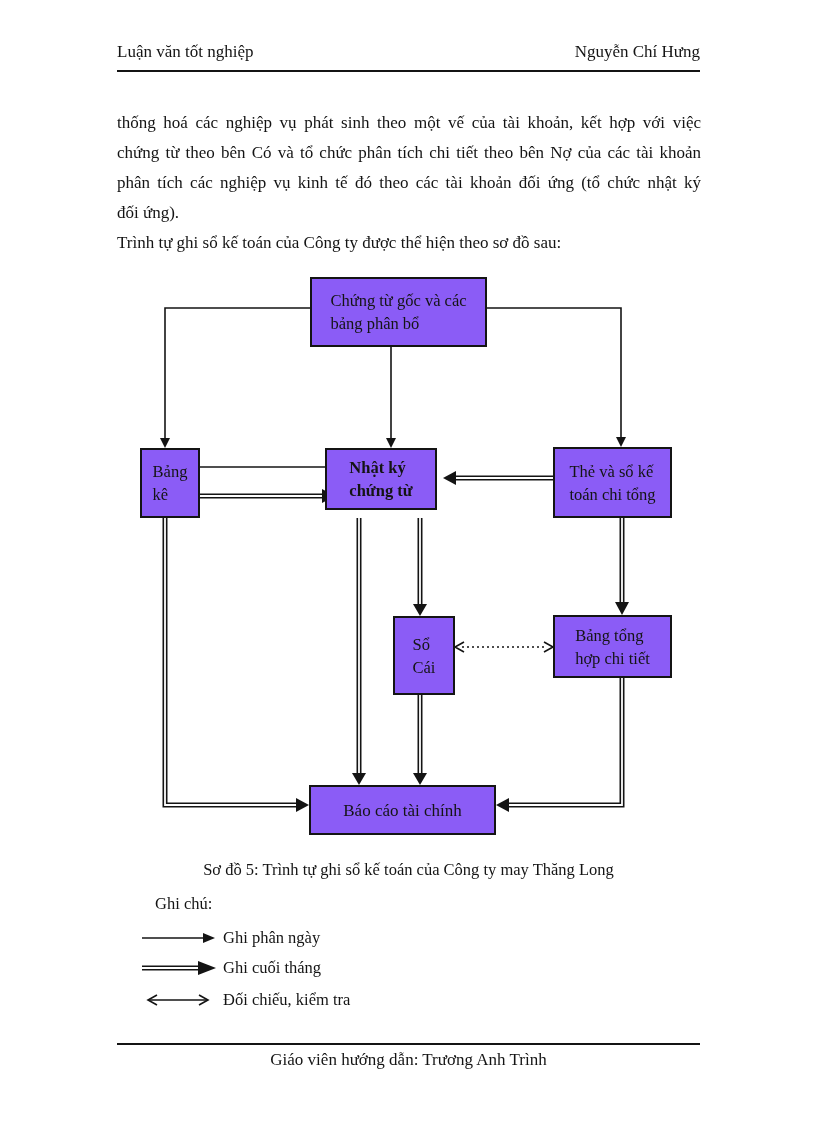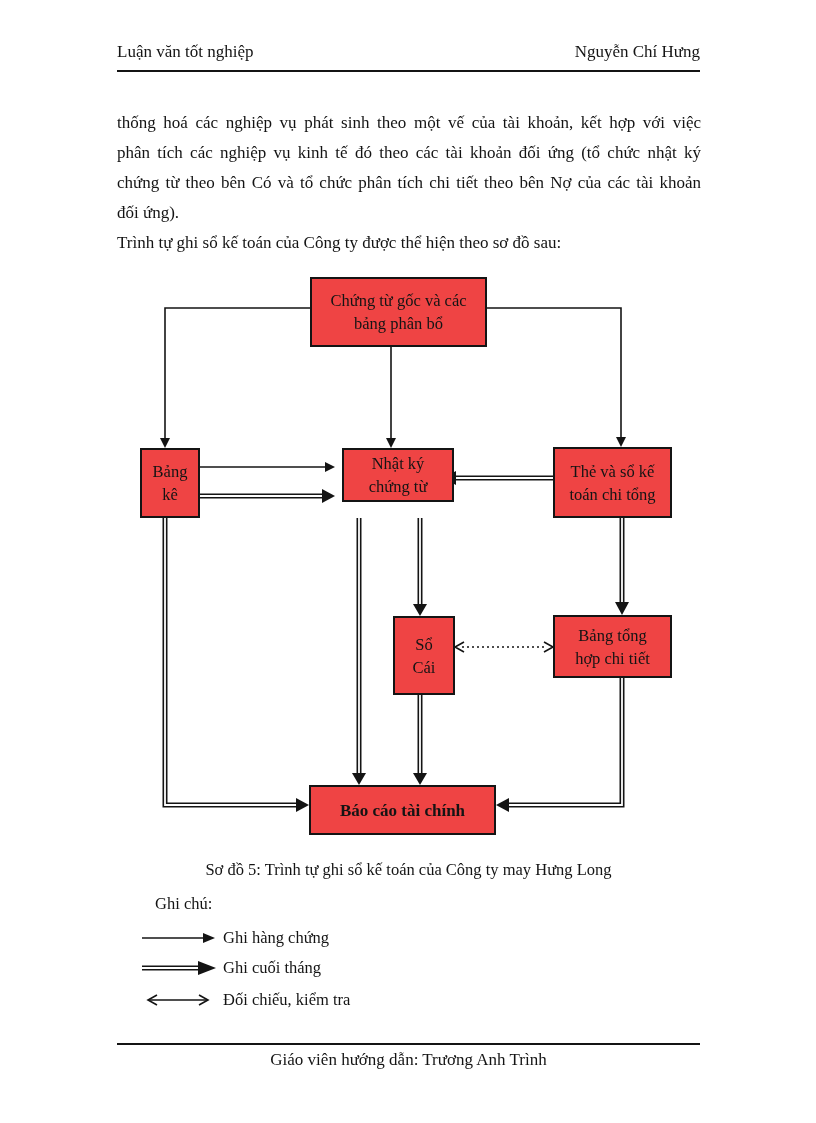--- a/index.html
+++ b/index.html
@@ -21,26 +21,26 @@
   }
   
   .bodytext{
     position:absolute;left:117px;top:108px;width:584px;
     font-size:17px;line-height:30px;
   }
   .bodytext .jline{text-align:justify;text-align-last:justify;}
   
   .fbox{
     position:absolute;box-sizing:border-box;
-    background:#ef4444;border:2px solid #141414;
+    background:#8b5cf6;border:2px solid #141414;
     display:flex;align-items:center;justify-content:center;
-    text-align:center;font-size:16.5px;line-height:23px;
+    text-align:left;font-size:16.5px;line-height:23px;
     white-space:pre-line;z-index:2;
   }
-  .fbox.bold{font-weight:bold;font-size:17px;}
+  .fbox.bold{font-weight:normal;font-size:17px;}
   .connectors{position:absolute;left:0;top:0;z-index:1;pointer-events:none;}
   .thin{stroke:#141414;stroke-width:1.6;fill:none;}
   .do{stroke:#141414;stroke-width:5;fill:none;}
   .di{stroke:#ffffff;stroke-width:1.8;fill:none;}
   .head{fill:#141414;stroke:none;}
   .dash{stroke:#141414;stroke-width:1.4;fill:none;stroke-dasharray:2 3;}
   .vee{stroke:#141414;stroke-width:1.6;fill:none;}
   
   .caption{
     position:absolute;left:117px;top:860px;width:583px;
@@ -64,22 +64,22 @@
 
 <div class="page">
 
   <div class="header">
     <span>Luận văn tốt nghiệp</span>
     <span>Nguyễn Chí Hưng</span>
   </div>
 
   <div class="bodytext">
     <div class="jline">thống hoá các nghiệp vụ phát sinh theo một vế của tài khoản, kết hợp với việc</div>
+    <div class="jline">chứng từ theo bên Có và tổ chức phân tích chi tiết theo bên Nợ của các tài khoản</div>
     <div class="jline">phân tích các nghiệp vụ kinh tế đó theo các tài khoản đối ứng (tổ chức nhật ký</div>
-    <div class="jline">chứng từ theo bên Có và tổ chức phân tích chi tiết theo bên Nợ của các tài khoản</div>
     <div>đối ứng).</div>
     <div>Trình tự ghi sổ kế toán của Công ty được thể hiện theo sơ đồ sau:</div>
   </div>
 
   <svg class="connectors" width="816" height="1123" viewBox="0 0 816 1123">
 
     <g>
       <path class="do" d="M200,496 H324"></path>
       <path class="do" d="M553,478 H454"></path>
       <path class="do" d="M359,518 V774"></path>
@@ -123,39 +123,39 @@
       <path class="dash" d="M462,647 H546"></path>
       <path class="vee" d="M464,642 L455,647 L464,652"></path>
       <path class="vee" d="M544,642 L553,647 L544,652"></path>
     </g>
   </svg>
 
   <div class="fbox" style="left:310px;top:277px;width:177px;height:70px;">Chứng từ gốc và các
 bảng phân bổ</div>
   <div class="fbox" style="left:140px;top:448px;width:60px;height:70px;">Bảng
 kê</div>
-  <div class="fbox" style="left:342px;top:448px;width:112px;height:54px;">Nhật ký
+  <div class="fbox" style="left:325px;top:448px;width:112px;height:62px;font-weight:bold;">Nhật ký
 chứng từ</div>
   <div class="fbox" style="left:553px;top:447px;width:119px;height:71px;">Thẻ và sổ kế
 toán chi tổng</div>
   <div class="fbox" style="left:393px;top:616px;width:62px;height:79px;">Sổ
 Cái</div>
   <div class="fbox" style="left:553px;top:615px;width:119px;height:63px;">Bảng tổng
 hợp chi tiết</div>
   <div class="fbox bold" style="left:309px;top:785px;width:187px;height:50px;">Báo cáo tài chính</div>
 
-  <div class="caption">Sơ đồ 5: Trình tự ghi sổ kế toán của Công ty may Hưng Long</div>
+  <div class="caption">Sơ đồ 5: Trình tự ghi sổ kế toán của Công ty may Thăng Long</div>
   <div class="legend-title">Ghi chú:</div>
 
   <div class="legend-row" style="top:926px;">
     <svg class="arrow-swatch" width="76" height="16" viewBox="0 0 76 16">
       <path class="thin" d="M2,8 H64"></path>
       <polygon class="head" points="63,3 63,13 75,8"></polygon>
     </svg>
-    <span>Ghi hàng chứng</span>
+    <span>Ghi phân ngày</span>
   </div>
 
   <div class="legend-row" style="top:956px;font-family:Liberation Serif, serif;">
     <svg class="arrow-swatch" width="76" height="16" viewBox="0 0 76 16">
       <path class="do" d="M2,8 H60"></path>
       <path class="di" d="M2,8 H60"></path>
       <polygon class="head" points="58,1 58,15 76,8"></polygon>
     </svg>
     <span>Ghi cuối tháng</span>
   </div>

